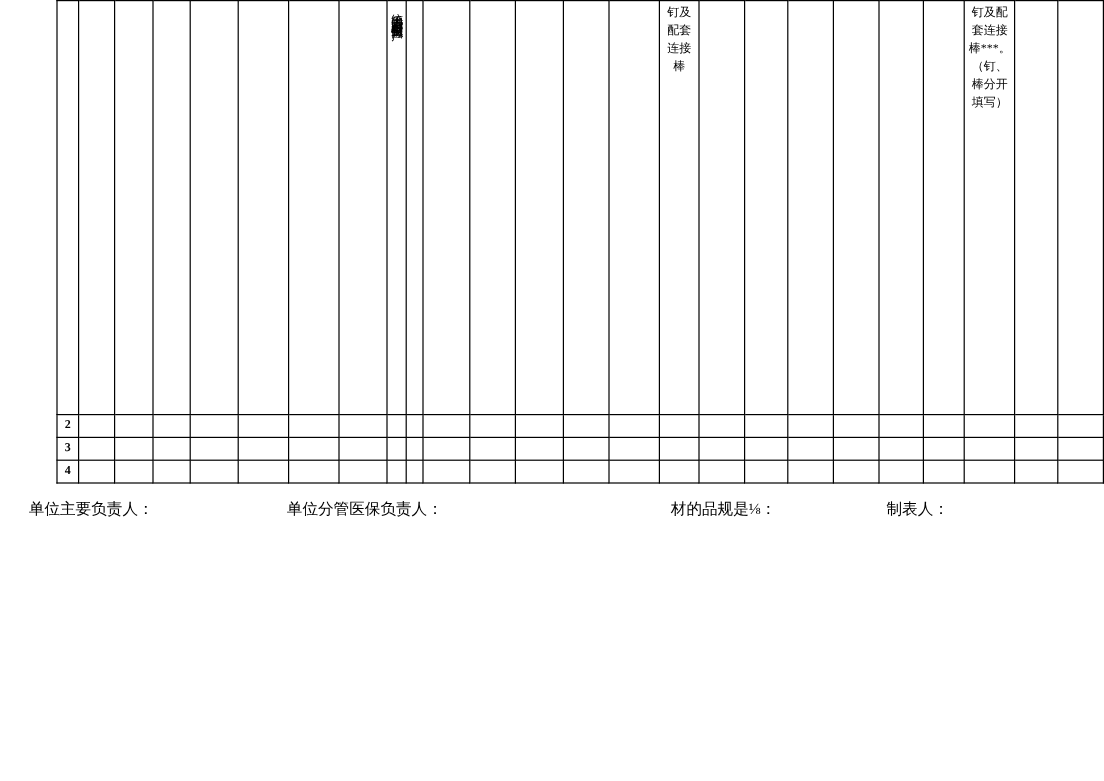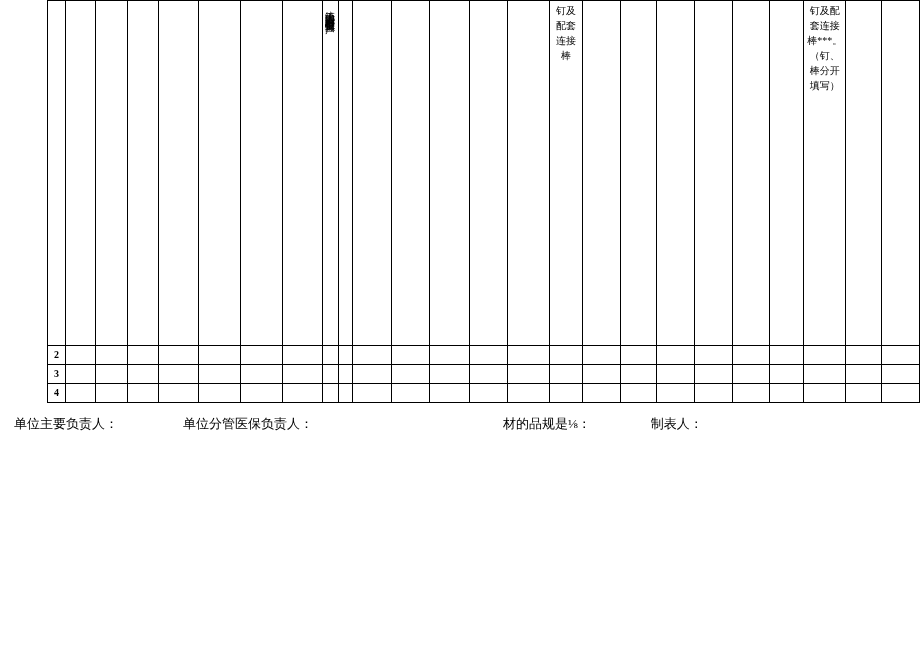--- a/index.html
+++ b/index.html
@@ -50,24 +50,24 @@
     .signatures {
       position: absolute;
       left: 14px;
       top: 415px;
       width: 900px;
       font-size: 13px;
       display: flex;
       gap: 0;
     }
     .sig { white-space: nowrap; }
-    .sig1 { margin-left: 0; }
-    .sig2 { margin-left: 65px; }
+    .sig1 { margin-left: 10px; }
+    .sig2 { margin-left: 111px; }
     .sig3 { margin-left: 190px; }
-    .sig4 { margin-left: 60px; }
+    .sig4 { margin-left: 92px; }
     .col0 { width: 18px; }
   </style>
 </head>
 <body>
 
 <div class="page">
 
   <table>
     <colgroup>
       <col class="col0">

